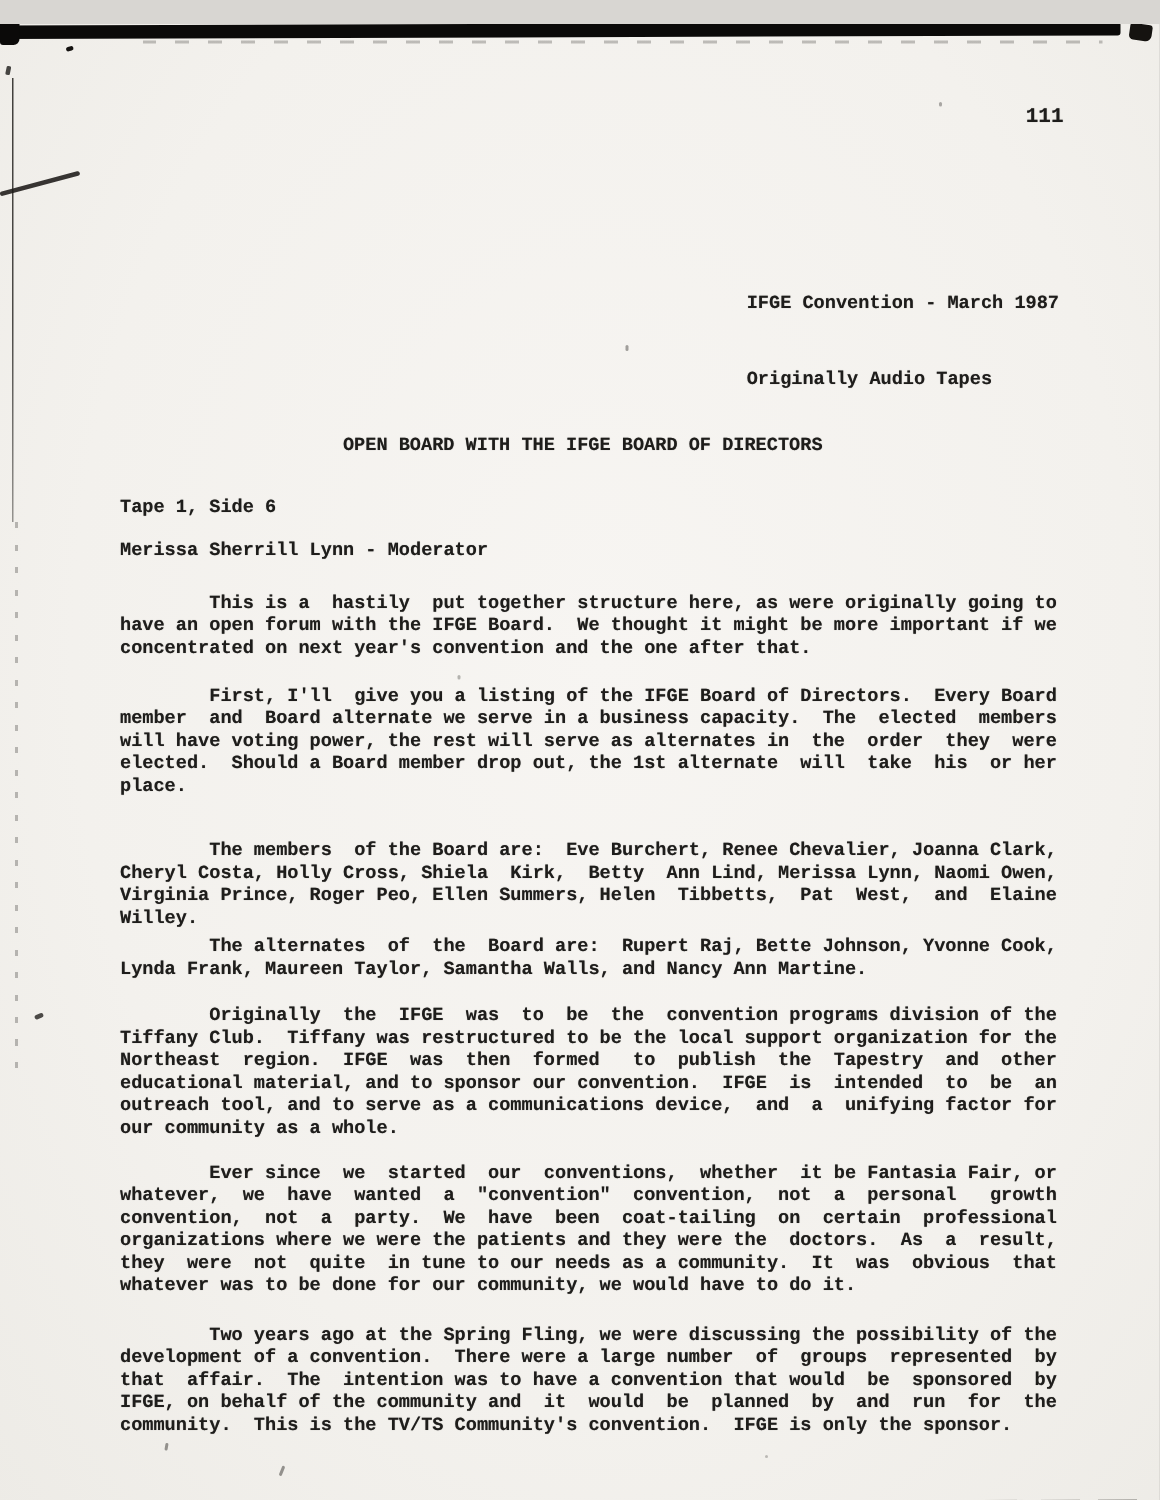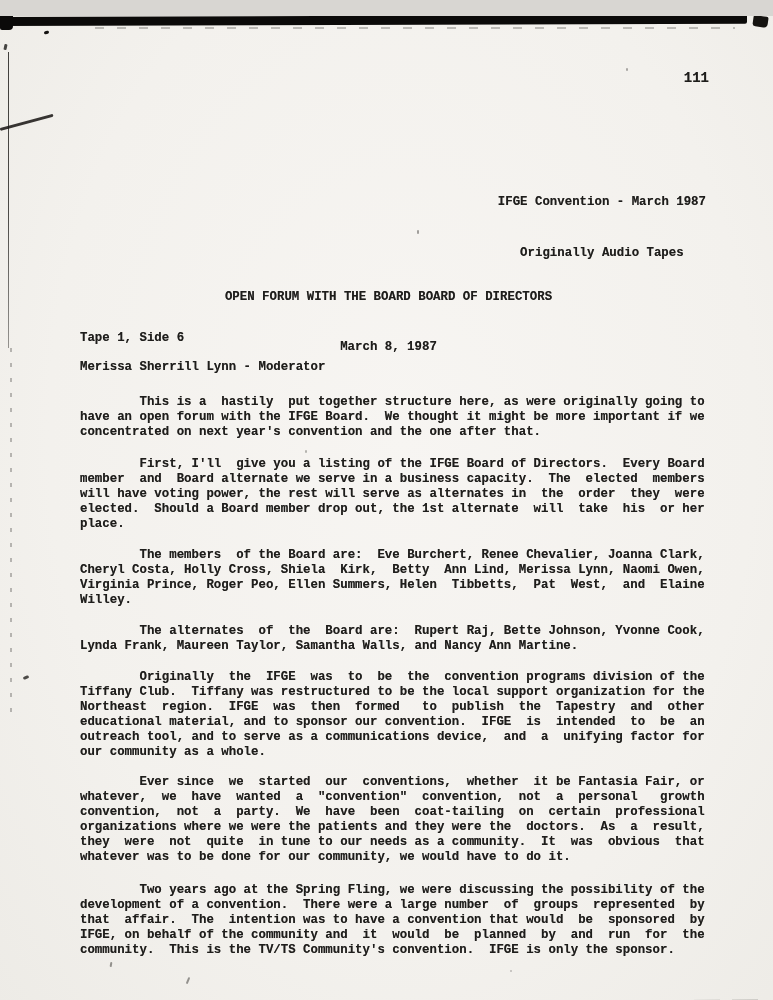--- a/index.html
+++ b/index.html
@@ -16,26 +16,26 @@
   }
   .type{
     font-weight:700;
     font-size:12.4px;
     line-height:15.1px;
     white-space:pre;
     text-shadow:0 0 .5px rgba(25,24,22,.55);
     letter-spacing:0;
   }
   .page-number{position:absolute;top:54px;right:64px;font-size:14px;line-height:16px;}
-  .header-block{position:absolute;top:144px;right:67px;text-align:center;line-height:17px;}
+  .header-block{position:absolute;top:144px;right:67px;text-align:left;line-height:17px;}
   .title-block{position:absolute;top:240px;left:76px;width:625px;text-align:center;line-height:16.5px;}
   .tape-label{position:absolute;top:315px;left:80px;}
   .moderator-label{position:absolute;top:344px;left:80px;}
   .para{position:absolute;left:80px;}
-  .p1{top:379px}.p2{top:441px}.p3{top:532px}.p4{top:608px}
+  .p1{top:379px}.p2{top:441px}.p3{top:544px}.p4{top:608px}
   .p5{top:654px}.p6{top:759px}.p7{top:867px}
 
   
   .artifact{position:absolute;pointer-events:none;}
   .top-bar{left:0;top:1px;width:747px;height:9px;background:#0b0a09;
     transform:rotate(-.18deg);transform-origin:left top;border-radius:0 2px 2px 0;}
   .top-bar-capleft{left:0;top:0;width:13px;height:14px;background:#0b0a09;border-radius:0 0 4px 2px;}
   .top-bar-blob{left:753px;top:0;width:15px;height:11px;background:#151310;border-radius:2px 2px 4px 3px;transform:rotate(8deg);}
   .top-bar-residue{left:95px;top:11px;width:640px;height:2px;opacity:.28;
     background:repeating-linear-gradient(90deg,#302e2a 0 9px,transparent 9px 22px);}
@@ -85,22 +85,21 @@
   <div class="artifact bottom-bar"></div>
 
   <div class="type page-number">111</div>
 
   <div class="type header-block">
     <div>IFGE Convention - March 1987</div>
     <div>Originally Audio Tapes</div>
   </div>
 
   <div class="type title-block">
-    <div>OPEN FORUM WITH THE BOARD BOARD OF DIRECTORS</div>
-    <div>March 8, 1987</div>
+    <div>OPEN BOARD WITH THE IFGE BOARD OF DIRECTORS</div>
   </div>
 
   <div class="type tape-label">Tape 1, Side 6</div>
   <div class="type para p1">        This is a  hastily  put together structure here, as were originally going to
 have an open forum with the IFGE Board.  We thought it might be more important if we
 concentrated on next year's convention and the one after that.</div>
 
   <div class="type moderator-label">Merissa Sherrill Lynn - Moderator</div>
   <div class="type para p2">        First, I'll  give you a listing of the IFGE Board of Directors.  Every Board
 member  and  Board alternate we serve in a business capacity.  The  elected  members

